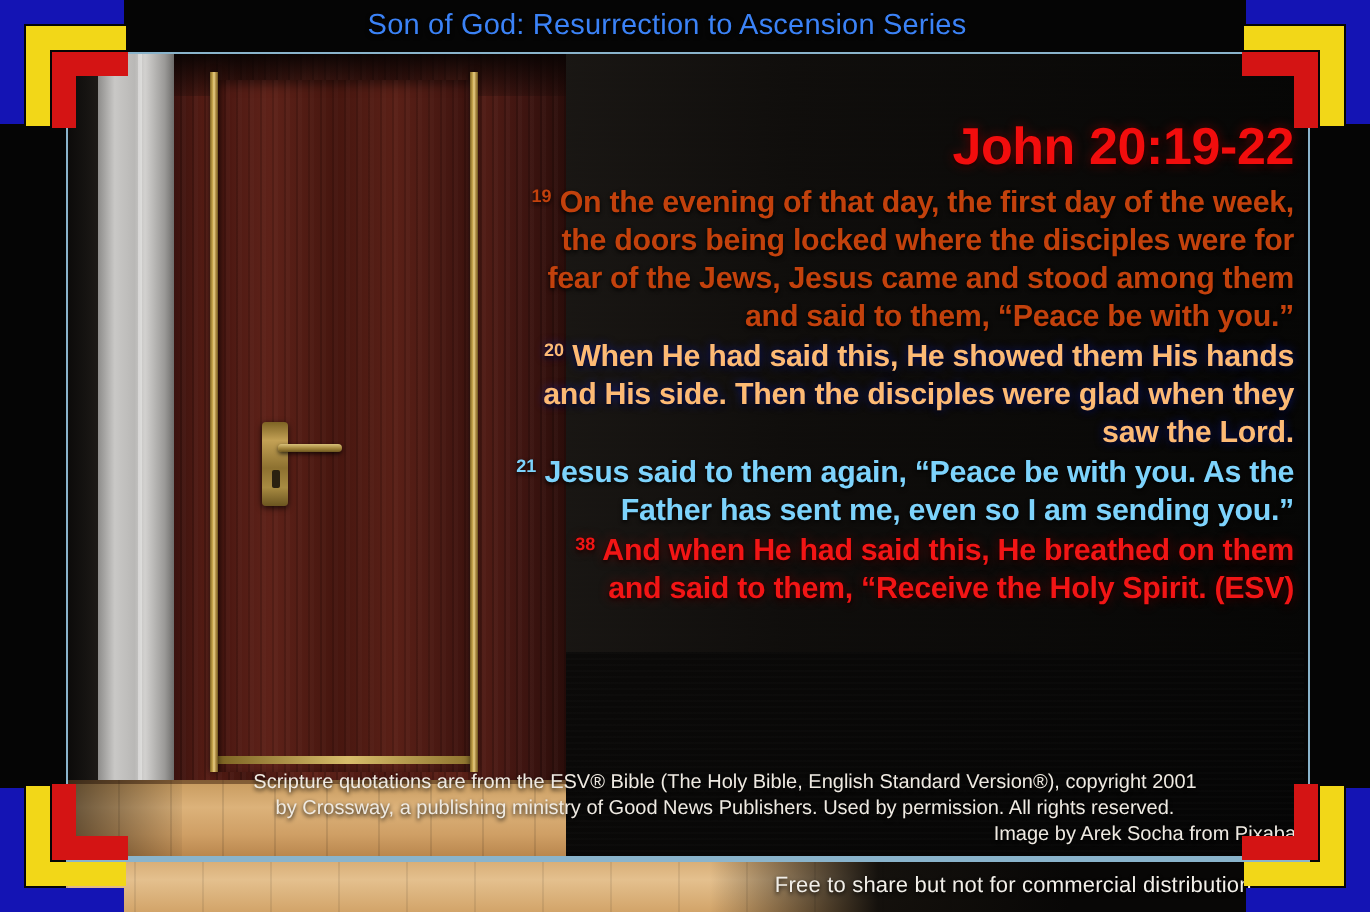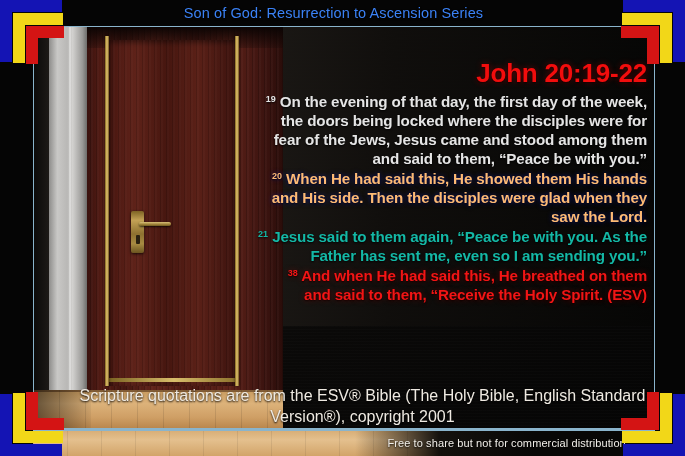--- a/index.html
+++ b/index.html
@@ -213,40 +213,40 @@
     margin-bottom:5px;
   }
   .verse{
     font-size:15.2px;
     font-weight:bold;
     line-height:1.25;
     letter-spacing:-.15px;
     margin-bottom:1px;
     text-shadow:0 1px 2px rgba(0,0,0,.9);
   }
-  .v19{ color:#e5e5e5; }
+  .v19{ color:#c2410c; }
   .v20{ color:#fdba74; text-shadow:0 0 5px rgba(20,40,230,.5),0 1px 2px #000; }
-  .v21{ color:#14b8a6; }
+  .v21{ color:#7dd3fc; }
   .v22{ color:#f21515; text-shadow:0 0 6px rgba(200,0,0,.4),0 1px 2px #000; }
   .vnum{
     font-size:9px;
     vertical-align:5px;
     font-weight:bold;
     letter-spacing:0;
   }
 
   
   .copyright{
     position:absolute;
     left:60px; top:385px;
     width:595px;
     z-index:22;
     text-align:right;
     color:#efeae2;
-    font-size:16px;
+    font-size:10px;
     line-height:1.32;
     text-shadow:0 1px 2px rgba(0,0,0,.95);
   }
   .copyright .line1{ text-align:center; padding-left:10px; }
   .copyright .line2{ text-align:center; padding-left:10px; }
   .copyright .line3{ text-align:right; padding-right:2px; }
 
   
   .bottom-bar{
     position:absolute;
@@ -340,20 +340,21 @@
 
     <div class="verse v22">
       <span class="vnum">38</span>
       <span>And when He had said this, He breathed on them and said to them, “Receive the Holy Spirit. (ESV)</span>
     </div>
 
   </div>
 
   <div class="copyright">
     <div class="line1">Scripture quotations are from the ESV® Bible (The Holy Bible, English Standard Version®), copyright 2001</div>
+    <div class="line2">by Crossway, a publishing ministry of Good News Publishers. Used by permission. All rights reserved.</div>
     <div class="line3">Image by Arek Socha from Pixabay</div>
   </div>
 
   <div class="bottom-bar dark-right">
     <div class="bar-topline"></div>
     <span class="share-note">Free to share but not for commercial distribution.</span>
   </div>
 
   <div class="inner-frame"></div>
 

